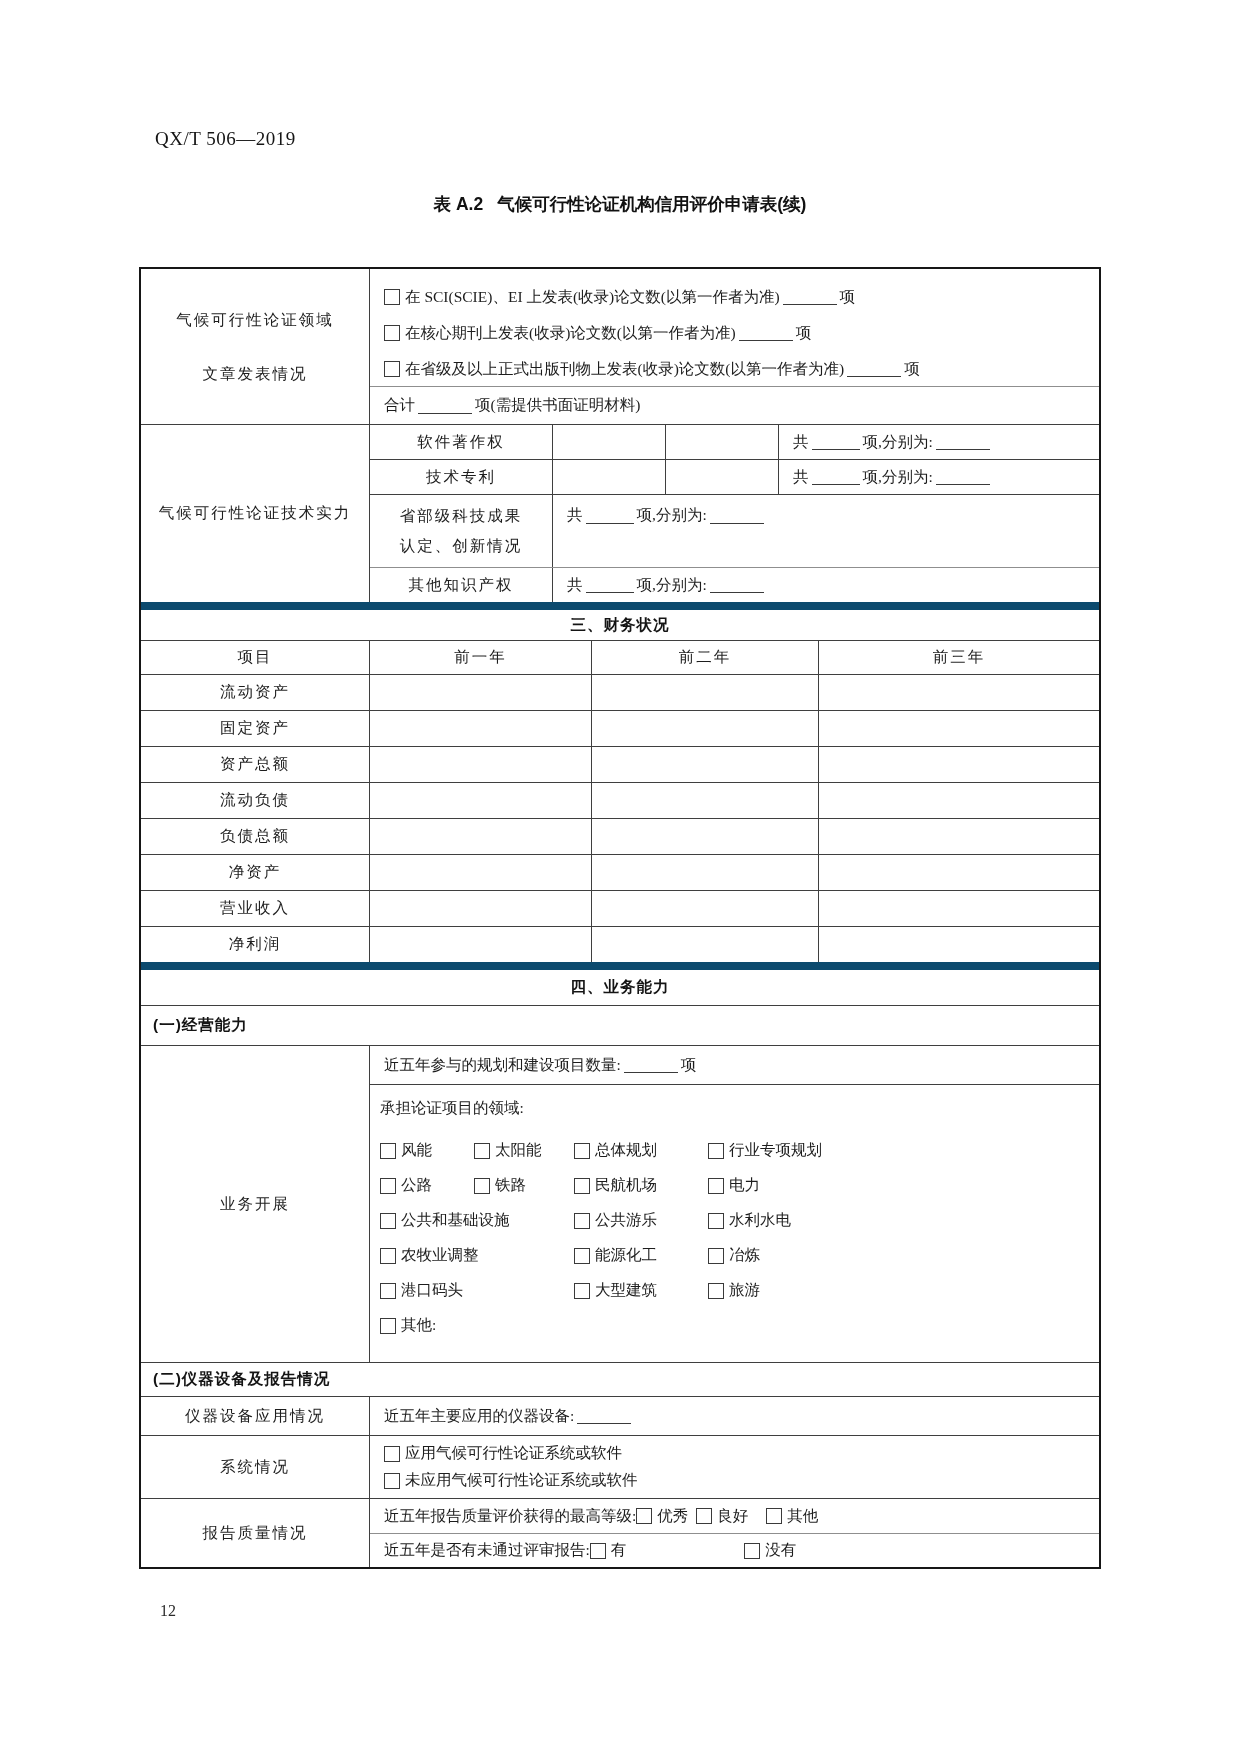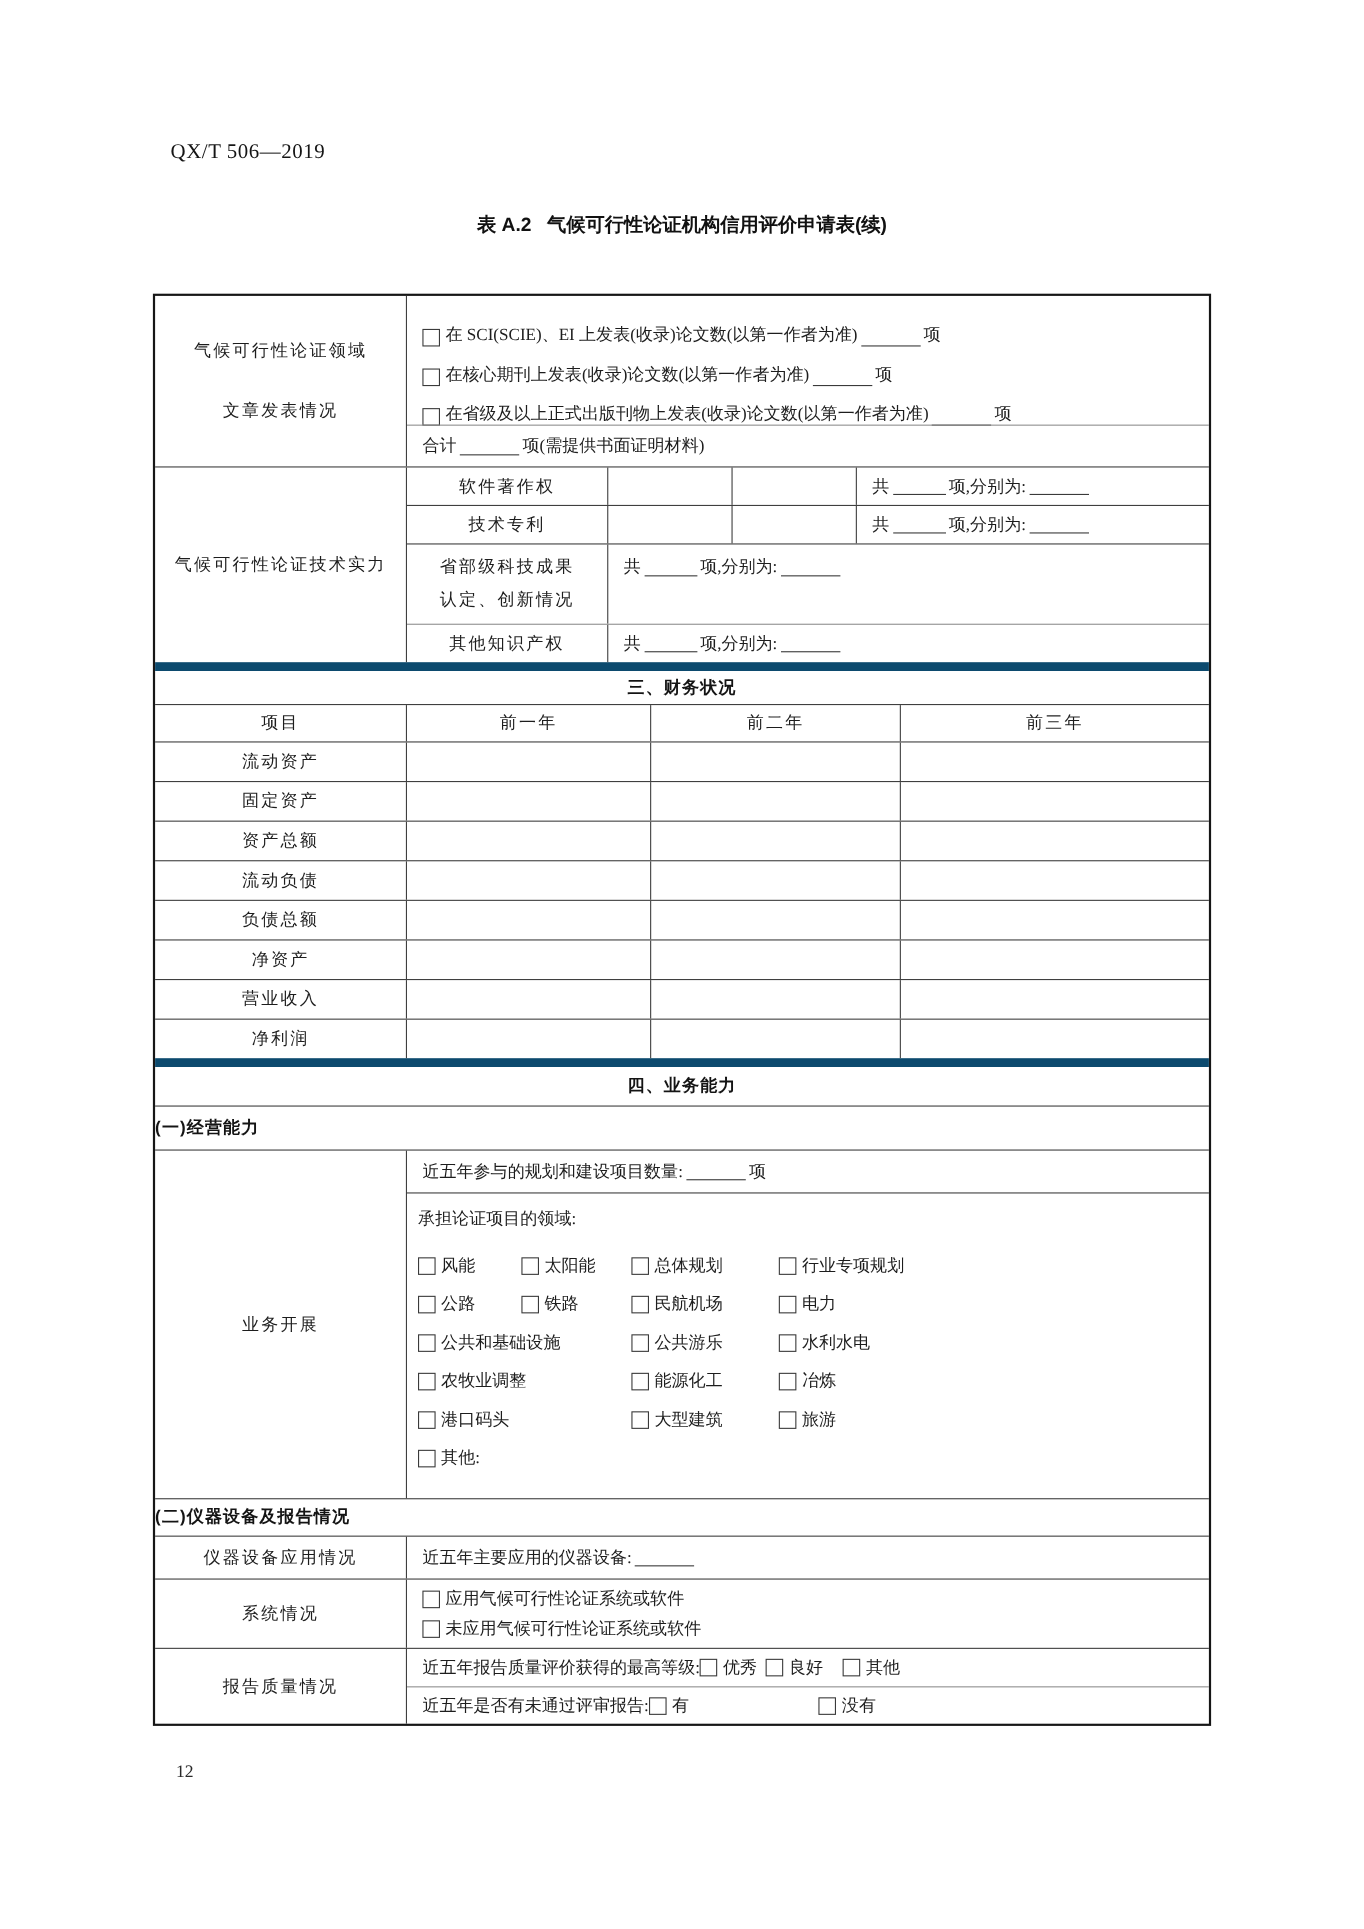--- a/index.html
+++ b/index.html
@@ -51,38 +51,38 @@
 
   .pad { padding-left:14px; padding-right:10px; }
   .sect-title {
     justify-content:center; font-weight:bold;
     font-family:"Liberation Sans","DejaVu Sans",sans-serif;
     letter-spacing:1px; color:#141414;
   }
   .sub-title {
     font-weight:bold;
     font-family:"Liberation Sans","DejaVu Sans",sans-serif;
-    letter-spacing:1px; color:#141414;
+    padding-left:12px; letter-spacing:1px; color:#141414;
   }
 
   .cb {
     display:inline-block; width:14px; height:14px;
     border:1.4px solid #3a3a3a; background:#fff;
     margin-right:5px; vertical-align:-2px; flex:0 0 auto;
   }
   .blank {
     display:inline-block; width:54px; height:15px;
     border-bottom:1.4px solid #3a3a3a;
     margin:0 3px; flex:0 0 auto;
   }
   .blank.short { width:48px; }
   .line { display:flex; align-items:center; white-space:nowrap; }
 
   .pub-lines { padding:10px 8px 8px 14px; }
-  .pub-lines .line { height:36px;align-items:flex-end; }
+  .pub-lines .line { height:36px; }
   .lab-line1 { line-height:2.8; }
   .lab-line-n { line-height:1.95; }
 
   .fields-box { padding:6px 6px 8px 10px; display:block; }
   .fields-title { height:35px; display:flex; align-items:center; }
   .frow { display:flex; height:35px; align-items:flex-end; }
   .fitem { display:flex; align-items:center; white-space:nowrap; }
   .fc1 { width:94px; flex:0 0 94px; }
   .fc2 { width:100px; flex:0 0 100px; }
   .fc3 { width:134px; flex:0 0 134px; }

